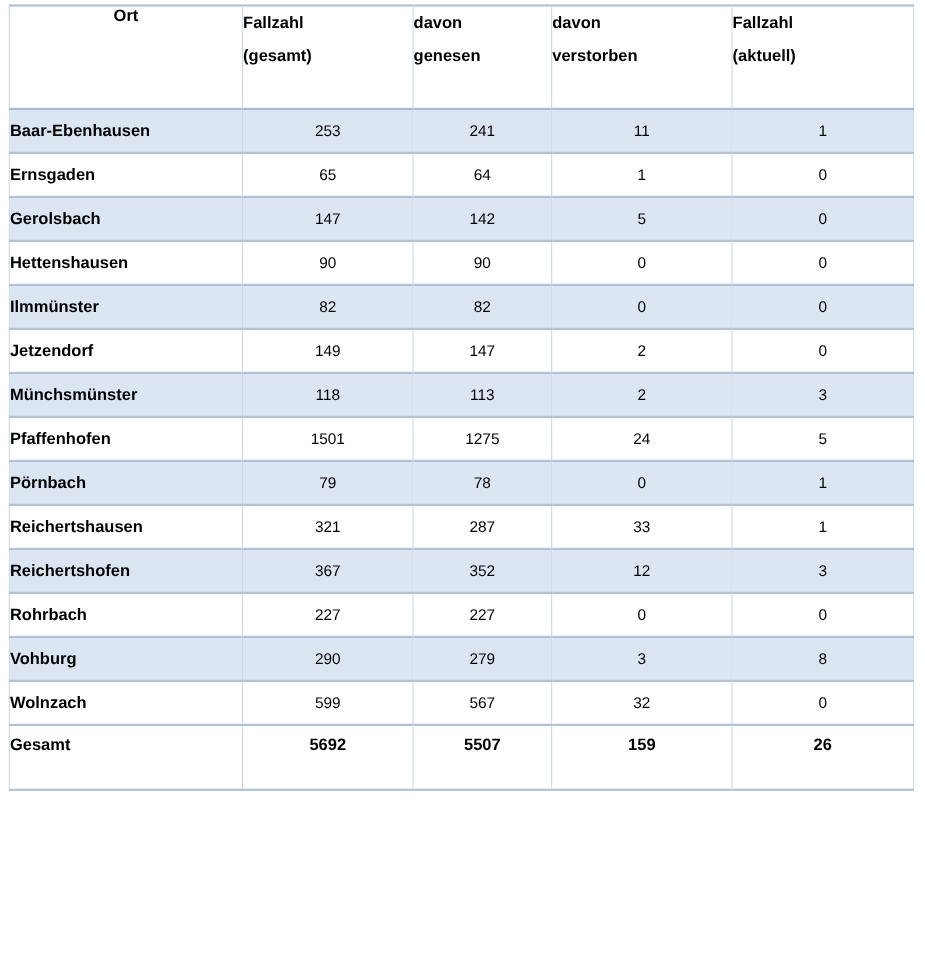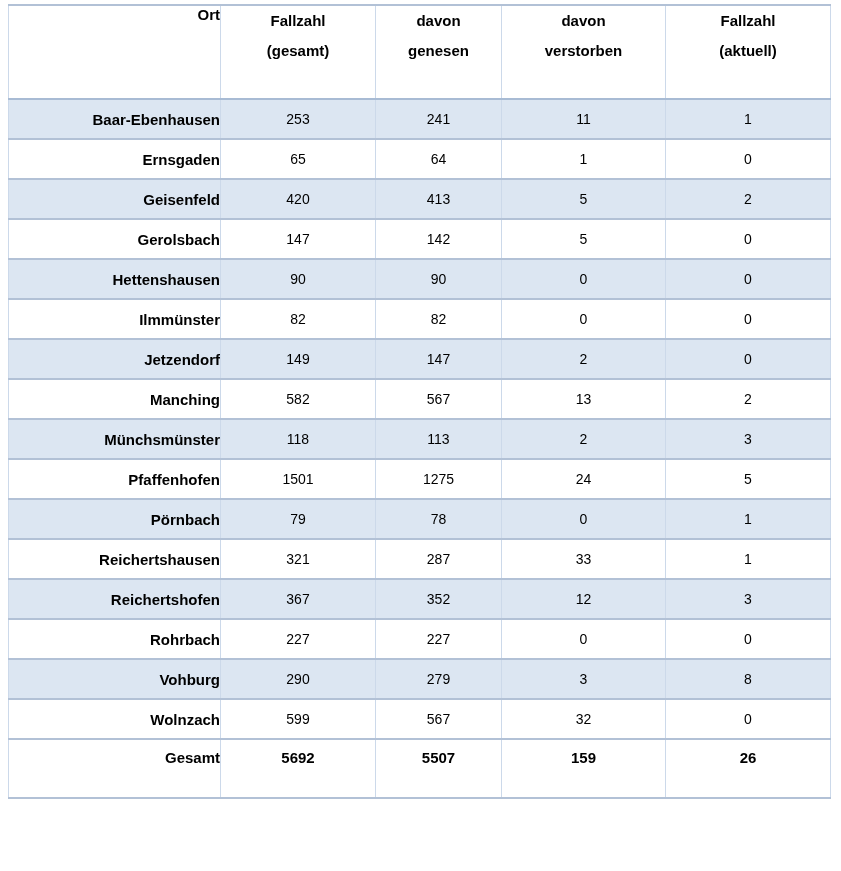--- a/index.html
+++ b/index.html
@@ -41,36 +41,36 @@
   
   tr.header-row th {
     height: 92px;
     background: #ffffff;
     vertical-align: top;
     font-size: 15px;
     font-weight: bold;
     border-bottom: 2px solid #a8bbd4;
   }
   th.ort-h {
-    text-align: right;
+    text-align: center;
     padding: 36px 0 0 10px;
   }
   th.num-h {
-    text-align: center;
+    text-align: left;
     padding-top: 7px;
     line-height: 30px;
   }
 
   
   tr.data-row td { height: 38px; }
   tr.data-row:nth-child(odd) td { background: #dce6f2; }
   tr.data-row:nth-child(even) td { background: #ffffff; }
 
   td.ort {
-    text-align: right;
+    text-align: left;
     padding-left: 10px;
     font-size: 15px;
     font-weight: bold;
   }
   td.num {
     text-align: center;
     font-size: 14px;
     font-weight: normal;
   }
 
@@ -128,27 +128,20 @@
         <td class="num">1</td>
       </tr>
       <tr class="data-row">
         <td class="ort">Ernsgaden</td>
         <td class="num">65</td>
         <td class="num">64</td>
         <td class="num">1</td>
         <td class="num">0</td>
       </tr>
       <tr class="data-row">
-        <td class="ort">Geisenfeld</td>
-        <td class="num">420</td>
-        <td class="num">413</td>
-        <td class="num">5</td>
-        <td class="num">2</td>
-      </tr>
-      <tr class="data-row">
         <td class="ort">Gerolsbach</td>
         <td class="num">147</td>
         <td class="num">142</td>
         <td class="num">5</td>
         <td class="num">0</td>
       </tr>
       <tr class="data-row">
         <td class="ort">Hettenshausen</td>
         <td class="num">90</td>
         <td class="num">90</td>
@@ -161,27 +154,20 @@
         <td class="num">82</td>
         <td class="num">0</td>
         <td class="num">0</td>
       </tr>
       <tr class="data-row">
         <td class="ort">Jetzendorf</td>
         <td class="num">149</td>
         <td class="num">147</td>
         <td class="num">2</td>
         <td class="num">0</td>
-      </tr>
-      <tr class="data-row">
-        <td class="ort">Manching</td>
-        <td class="num">582</td>
-        <td class="num">567</td>
-        <td class="num">13</td>
-        <td class="num">2</td>
       </tr>
       <tr class="data-row">
         <td class="ort">Münchsmünster</td>
         <td class="num">118</td>
         <td class="num">113</td>
         <td class="num">2</td>
         <td class="num">3</td>
       </tr>
       <tr class="data-row">
         <td class="ort">Pfaffenhofen</td>

